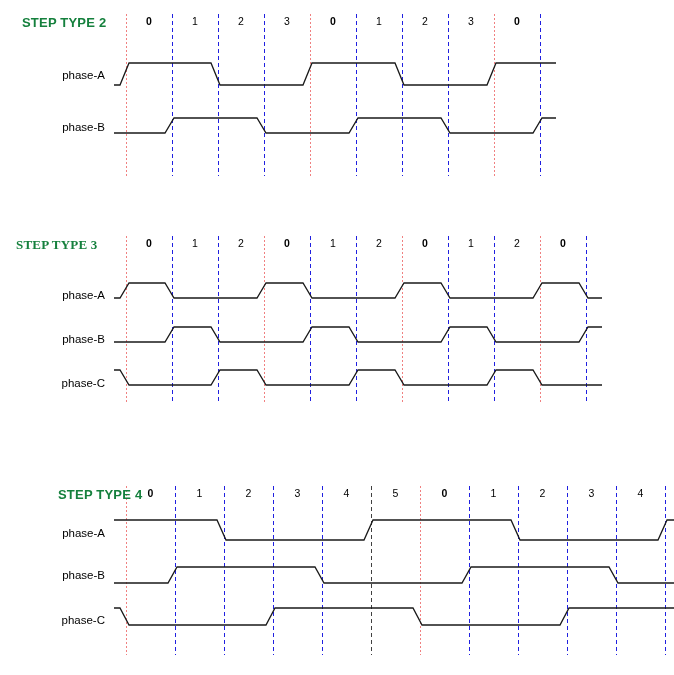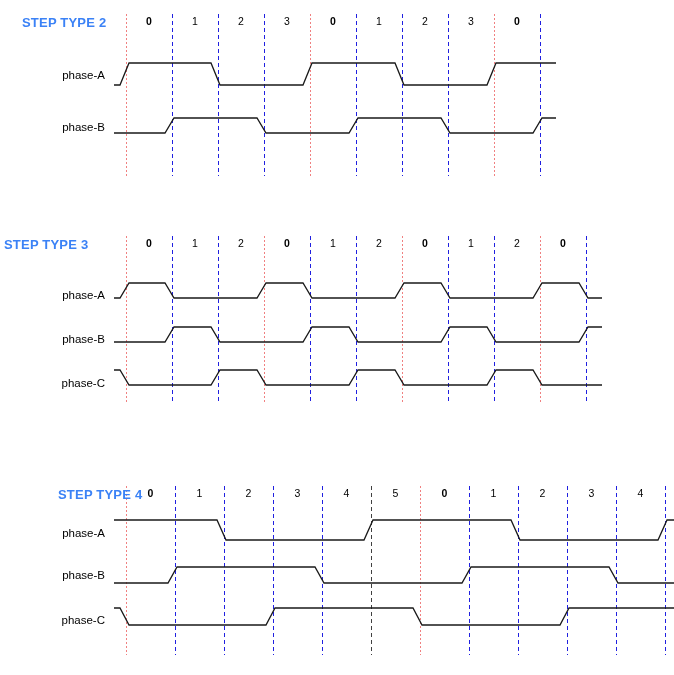--- a/index.html
+++ b/index.html
@@ -26,21 +26,21 @@
     position: absolute;
     left: 0;
     width: 674px;
   }
   .section-title {
     position: absolute;
     font-size: 13px;
     font-weight: bold;
     letter-spacing: 0.2px;
     white-space: nowrap;
-    color: #3b82f6;
+    color: #15803d;
   }
   .phase-label {
     position: absolute;
     font-size: 11.5px;
     font-weight: normal;
     white-space: nowrap;
     text-align: right;
     color: #000;
   }
   .slot-label {
@@ -101,21 +101,21 @@
         <line x1="218.5" x2="218.5" y1="236" y2="403" stroke="#2020e0" stroke-width="1" stroke-dasharray="4,3"></line>
         <line x1="264.5" x2="264.5" y1="236" y2="403" stroke="#f08080" stroke-width="1" stroke-dasharray="2,2"></line>
         <line x1="310.5" x2="310.5" y1="236" y2="403" stroke="#2020e0" stroke-width="1" stroke-dasharray="4,3"></line>
         <line x1="356.5" x2="356.5" y1="236" y2="403" stroke="#2020e0" stroke-width="1" stroke-dasharray="4,3"></line>
         <line x1="402.5" x2="402.5" y1="236" y2="403" stroke="#f08080" stroke-width="1" stroke-dasharray="2,2"></line>
         <line x1="448.5" x2="448.5" y1="236" y2="403" stroke="#2020e0" stroke-width="1" stroke-dasharray="4,3"></line>
         <line x1="494.5" x2="494.5" y1="236" y2="403" stroke="#2020e0" stroke-width="1" stroke-dasharray="4,3"></line>
         <line x1="540.5" x2="540.5" y1="236" y2="403" stroke="#f08080" stroke-width="1" stroke-dasharray="2,2"></line>
         <line x1="586.5" x2="586.5" y1="236" y2="403" stroke="#2020e0" stroke-width="1" stroke-dasharray="4,3"></line>
       </svg>
-      <div class="section-title" style="left: 4px; top: 237px;">STEP TYPE 3</div>
+      <div class="section-title" style="left: 16px; top: 237px; font-family: Liberation Serif, serif;">STEP TYPE 3</div>
       <div class="slot-label bold" style="left: 129px; top: 237px; width: 40px;">0</div>
       <div class="slot-label" style="left: 175px; top: 237px; width: 40px;">1</div>
       <div class="slot-label" style="left: 221px; top: 237px; width: 40px;">2</div>
       <div class="slot-label bold" style="left: 267px; top: 237px; width: 40px;">0</div>
       <div class="slot-label" style="left: 313px; top: 237px; width: 40px;">1</div>
       <div class="slot-label" style="left: 359px; top: 237px; width: 40px;">2</div>
       <div class="slot-label bold" style="left: 405px; top: 237px; width: 40px;">0</div>
       <div class="slot-label" style="left: 451px; top: 237px; width: 40px;">1</div>
       <div class="slot-label" style="left: 497px; top: 237px; width: 40px;">2</div>
       <div class="slot-label bold" style="left: 543px; top: 237px; width: 40px;">0</div>

